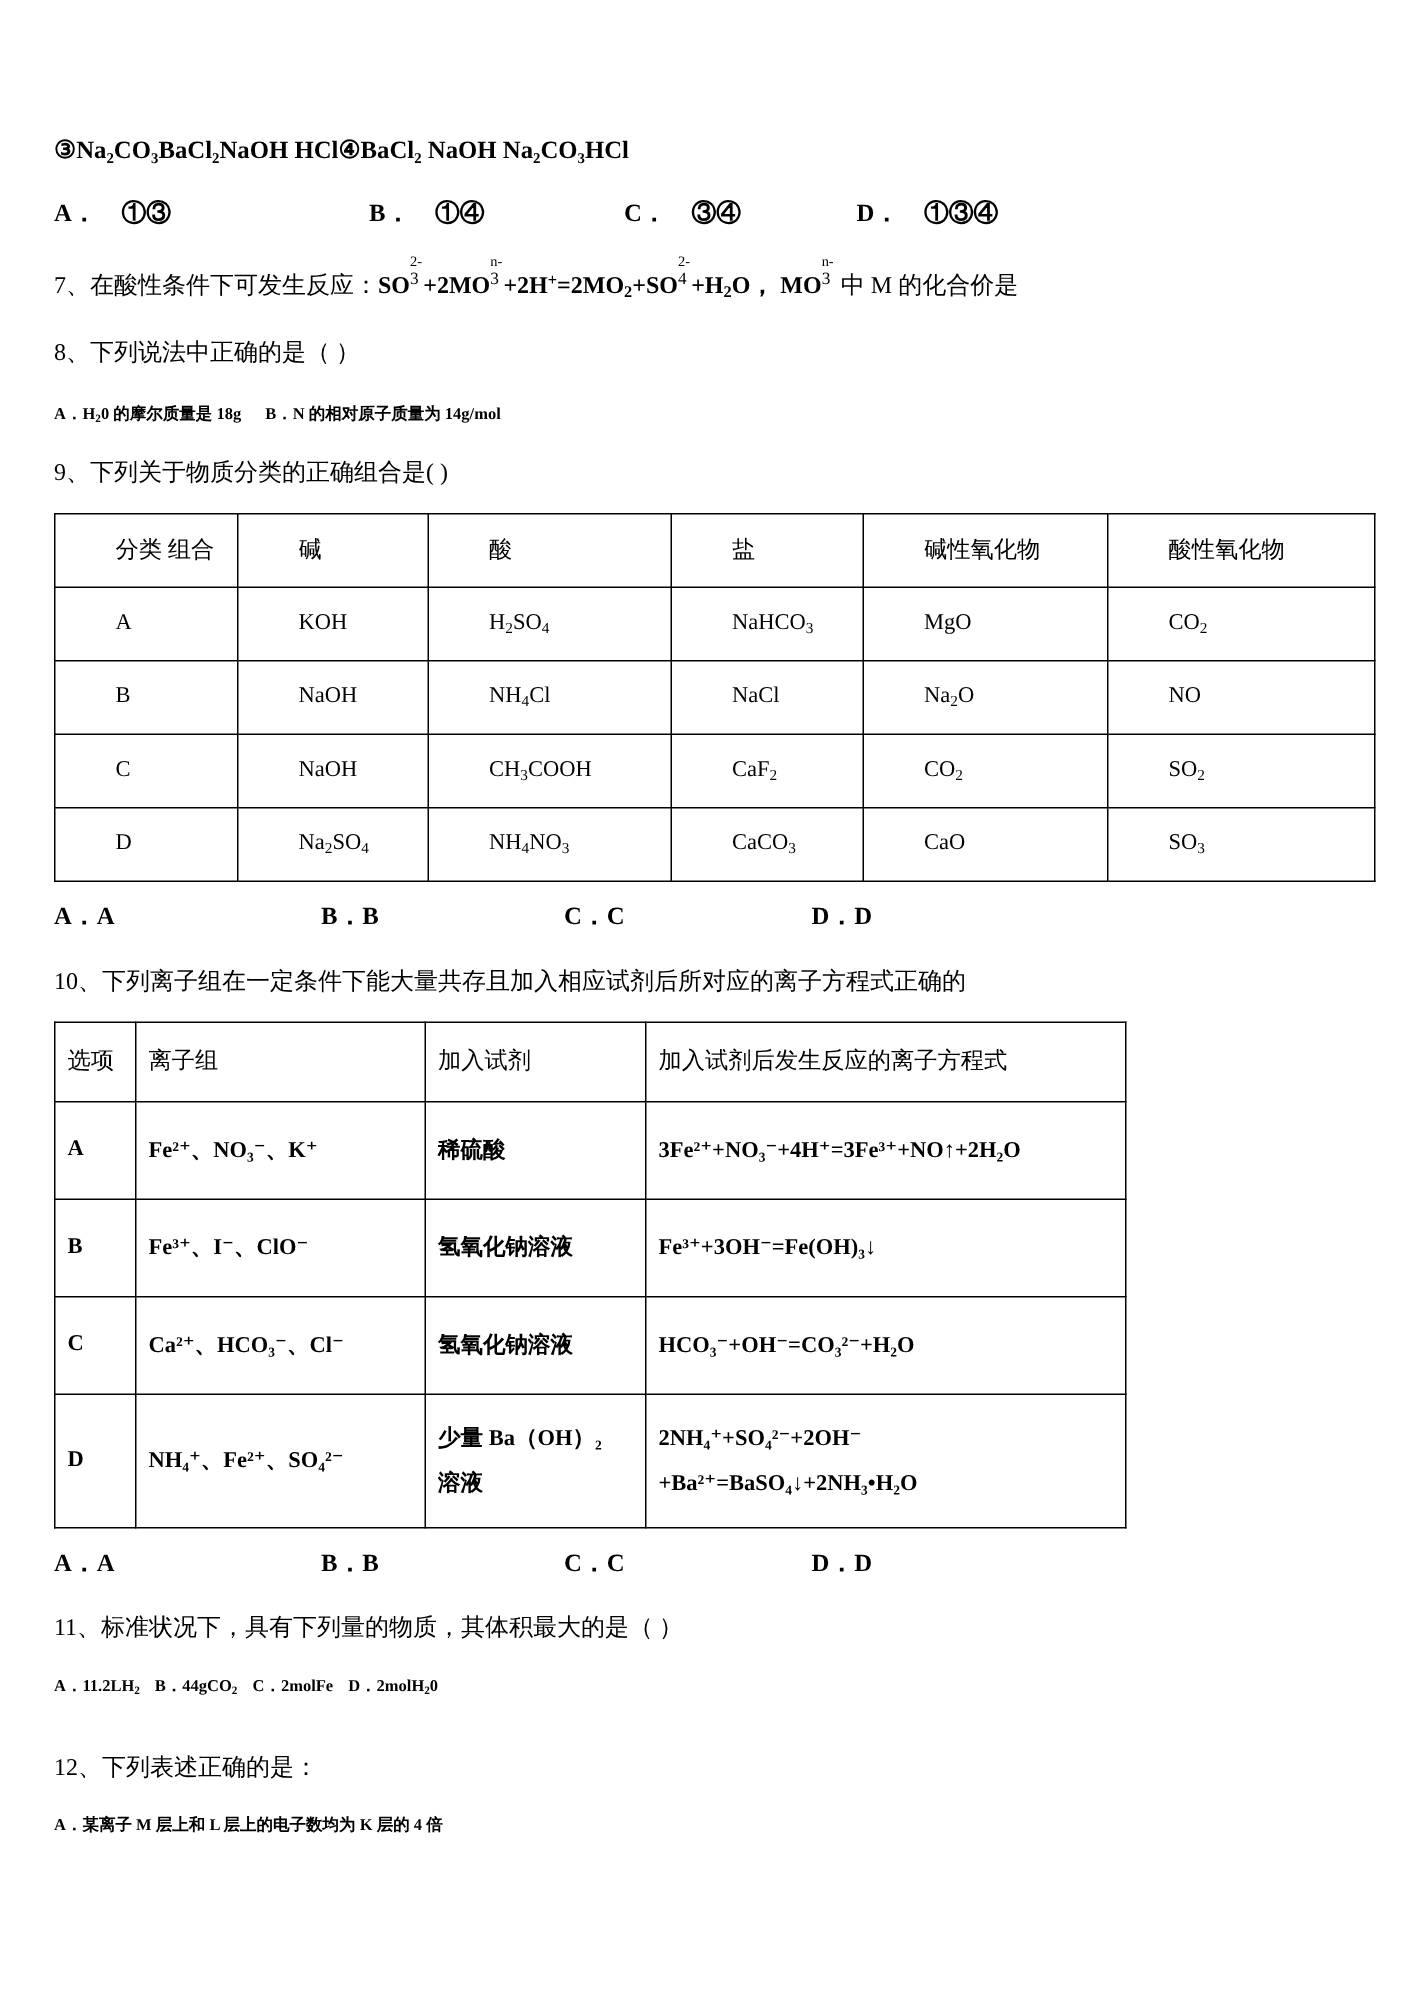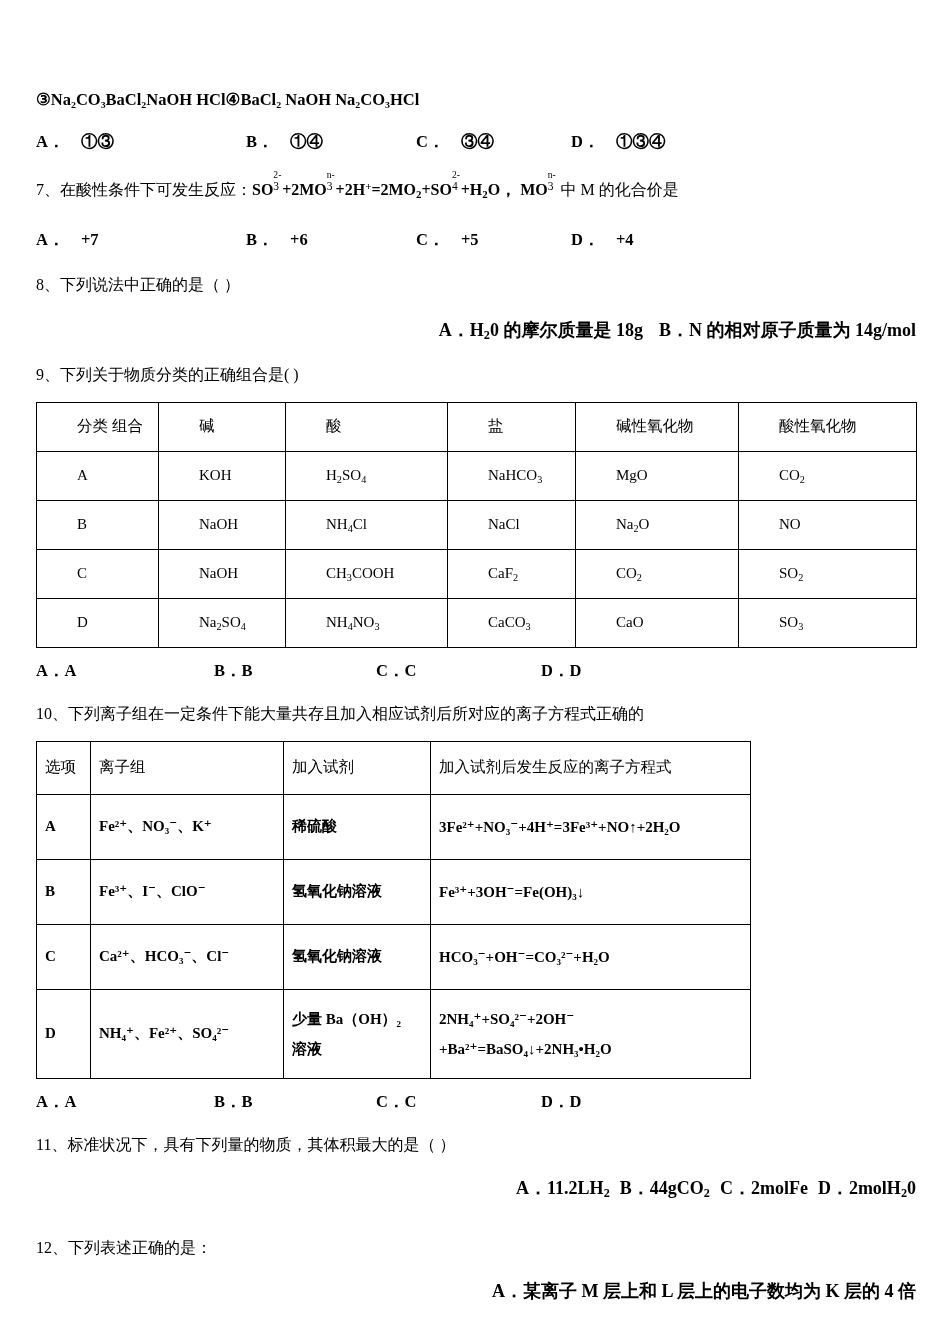--- a/index.html
+++ b/index.html
@@ -63,25 +63,24 @@
   .o3 { left: 380px; }
   .o4 { left: 535px; }
 
   .opts.tab-narrow .o1 { left: 0px; }
   .opts.tab-narrow .o2 { left: 178px; }
   .opts.tab-narrow .o3 { left: 340px; }
   .opts.tab-narrow .o4 { left: 505px; }
 
   
   .optline {
-    font-size: 18px;
+    font-size: 11px;
     font-weight: bold;
     margin-top: 22px;
     white-space: nowrap;
-    text-align: right;
   }
   .optline .gap { display: inline-block; width: 16px; }
   .optline .gap-s { display: inline-block; width: 10px; }
 
   sub { font-size: 0.68em; vertical-align: -0.28em; }
   sup { font-size: 0.68em; vertical-align: 0.46em; }
 
   
   .ion-idx {
     display: inline-block;
@@ -155,26 +154,20 @@
     <span class="o1"><span>A．</span>　<span>①③</span></span>
     <span class="o2"><span>B．</span>　<span>①④</span></span>
     <span class="o3"><span>C．</span>　<span>③④</span></span>
     <span class="o4"><span>D．</span>　<span>①③④</span></span>
   </div>
 
   <div class="qline" style="margin-top:26px;">
     <span class="qnum">7、</span><span>在酸性条件下可发生反应：</span><span class="bold"><span>SO</span><span class="ion-idx"><span class="chg">2-</span><span class="num">3</span></span><span>+2MO</span><span class="ion-idx"><span class="chg">n-</span><span class="num">3</span></span><span>+2H</span><sup>+</sup><span>=2MO</span><sub>2</sub><span>+SO</span><span class="ion-idx"><span class="chg">2-</span><span class="num">4</span></span><span>+H</span><sub>2</sub><span>O，</span> <span>MO</span><span class="ion-idx"><span class="chg">n-</span><span class="num">3</span></span></span> <span>中 M 的化合价是</span>
   </div>
 
-  <div class="opts" style="margin-top:28px;">
-    <span class="o1"><span>A．</span>　<span>+7</span></span>
-    <span class="o2"><span>B．</span>　<span>+6</span></span>
-    <span class="o3"><span>C．</span>　<span>+5</span></span>
-    <span class="o4"><span>D．</span>　<span>+4</span></span>
-  </div>
 
   <div class="qline" style="margin-top:24px;">
     <span class="qnum">8、</span><span>下列说法中正确的是（  ）</span>
   </div>
 
   <div class="optline" style="margin-top:22px;">
     <span><span>A．</span><span>H</span><sub>2</sub><span>0 的摩尔质量是 18g</span></span><span class="gap"></span><span><span>B．</span><span>N 的相对原子质量为 14g/mol</span></span>
   </div>
 
 

